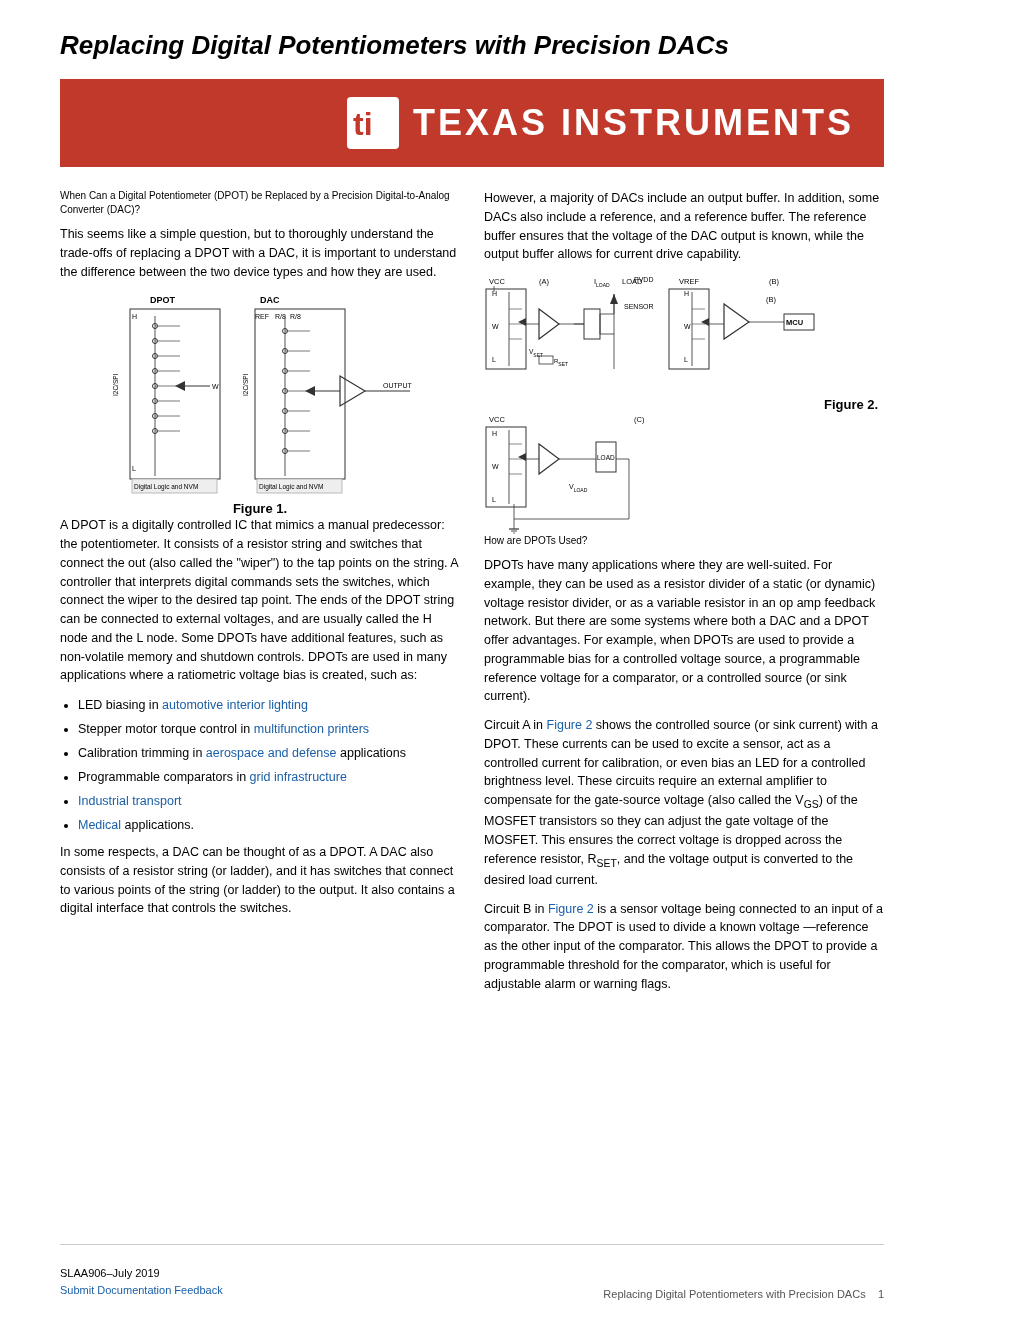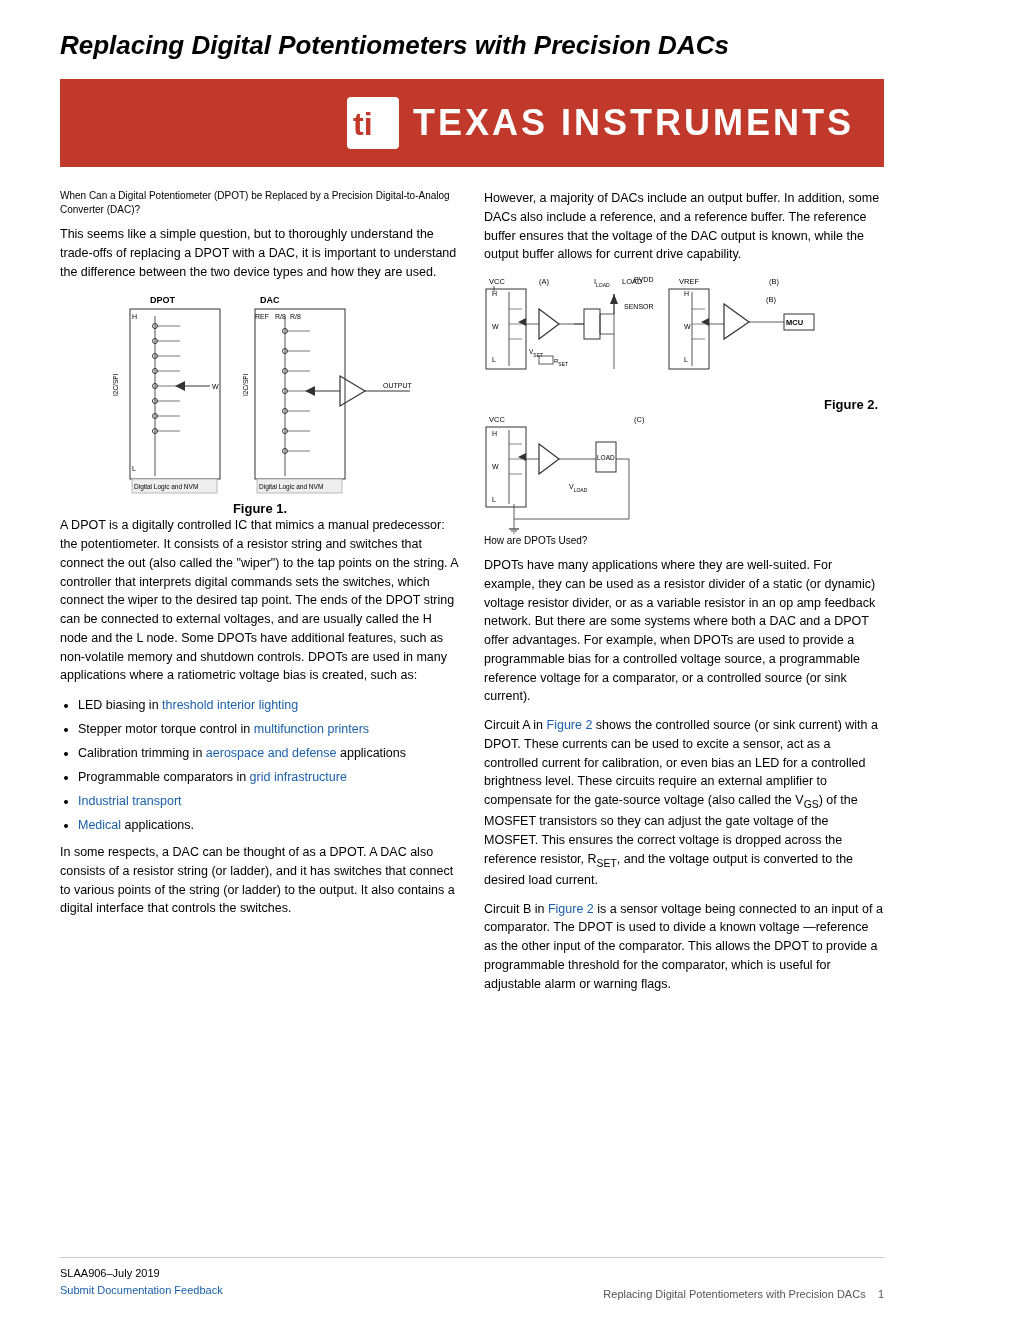--- a/index.html
+++ b/index.html
@@ -79,21 +79,21 @@
     .footer {
       position: absolute;
       bottom: 20px;
       left: 60px;
       right: 60px;
       display: flex;
       justify-content: space-between;
       align-items: flex-end;
       font-size: 11px;
       border-top: 1px solid #ccc;
-      padding-top: 7px;
+      padding-top: 20px;
     }
     .footer-left { color: #000; line-height: 1.6; }
     .footer-center { color: #555; font-size: 11px; text-align: center; flex: 1; }
     .footer-right { color: #555; font-size: 11px; }
     .footer-link { color: #1a5fa8; }
     .fig1-wrap { flex: 1; display: flex; flex-direction: column; align-items: center; }
     .fig2-wrap { flex: 1; display: flex; flex-direction: row; align-items: center; }
     svg text { font-family: Arial, Helvetica, sans-serif; }
     .content-area {
       display: flex;
@@ -204,21 +204,21 @@
           <text x="148" y="105" font-size="6.5" font-family="Arial" transform="rotate(-90,148,105)">I2C/SPI</text>
 
           <text x="190" y="28" font-size="7" font-family="Arial">R/8</text>
         </svg>
         <div class="figure-label">Figure 1.</div>
       </div>
 
       <p>A DPOT is a digitally controlled IC that mimics a manual predecessor: the potentiometer. It consists of a resistor string and switches that connect the out (also called the "wiper") to the tap points on the string. A controller that interprets digital commands sets the switches, which connect the wiper to the desired tap point. The ends of the DPOT string can be connected to external voltages, and are usually called the H node and the L node. Some DPOTs have additional features, such as non-volatile memory and shutdown controls. DPOTs are used in many applications where a ratiometric voltage bias is created, such as:</p>
 
       <ul class="bullet-list">
-        <li>LED biasing in <a href="#">threshold interior lighting</a></li>
+        <li>LED biasing in <a href="#">automotive interior lighting</a></li>
         <li>Stepper motor torque control in <a href="#">multifunction printers</a></li>
         <li>Calibration trimming in <a href="#">aerospace and defense</a> applications</li>
         <li>Programmable comparators in <a href="#">grid infrastructure</a></li>
         <li><a href="#">Industrial transport</a></li>
         <li><a href="#">Medical</a> applications.</li>
       </ul>
 
       <p>In some respects, a DAC can be thought of as a DPOT. A DAC also consists of a resistor string (or ladder), and it has switches that connect to various points of the string (or ladder) to the output. It also contains a digital interface that controls the switches.</p>
     </div>
 

